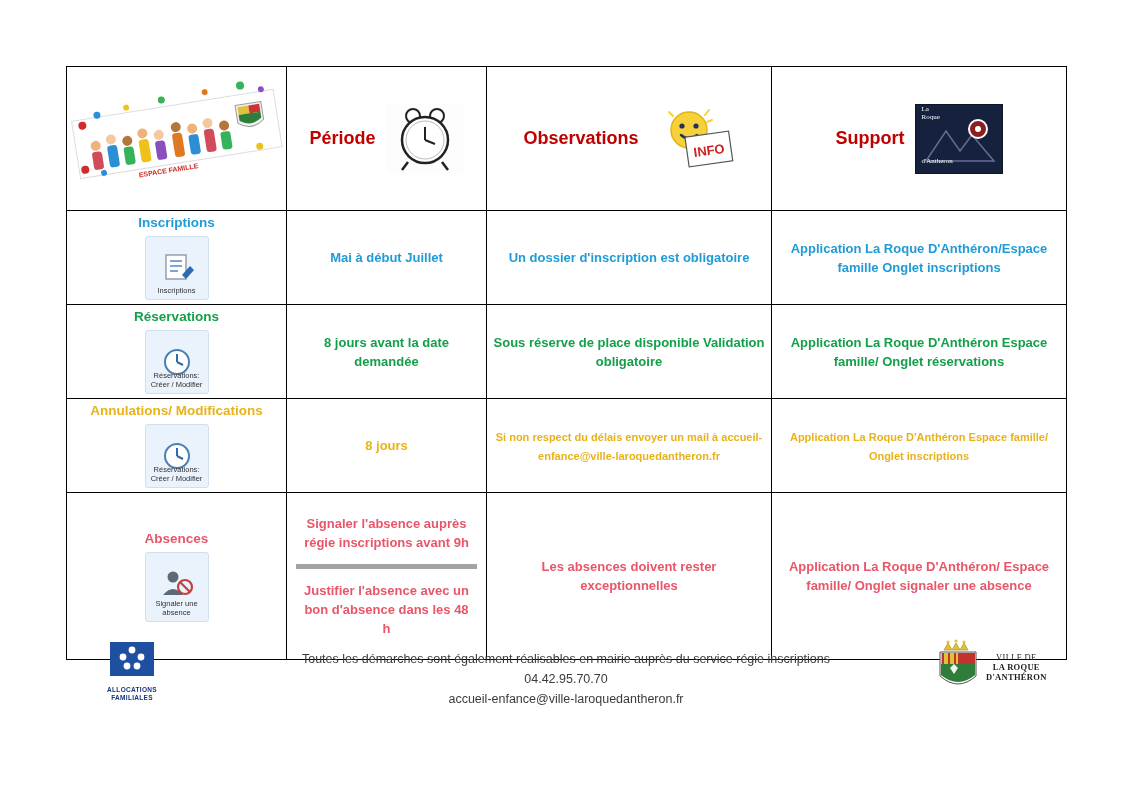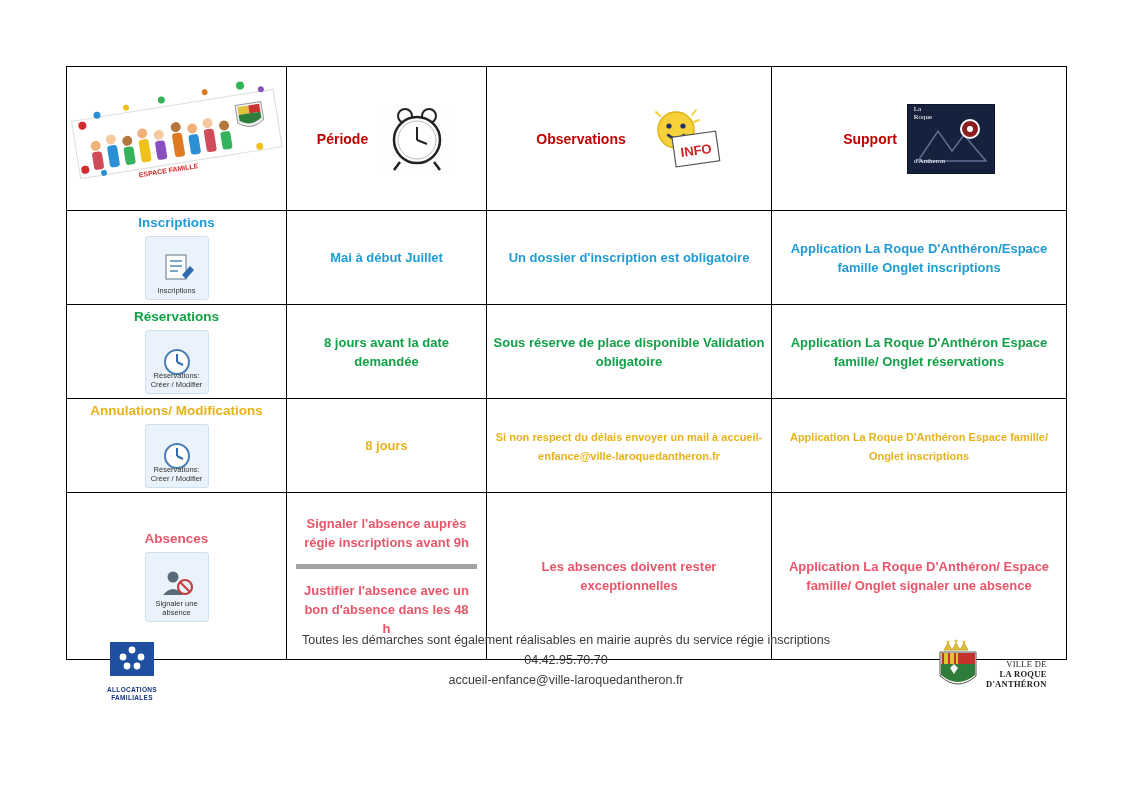--- a/index.html
+++ b/index.html
@@ -49,21 +49,21 @@
     height: 135px;
   }
   .hdr-inner {
     display: flex;
     align-items: center;
     justify-content: center;
     gap: 10px;
   }
   .hdr-title {
     font-weight: bold;
-    font-size: 14px;
+    font-size: 18px;
     color: #c00000;
   }
 
   
   .banner-cell {
     position: relative;
     height: 135px;
     overflow: hidden;
   }
   .banner {
@@ -175,21 +175,21 @@
     padding: 12px 8px;
   }
   .split > div + div {
     border-top: 5px solid #a3a3a3;
   }
 
   
   .footer {
     position: absolute;
     left: 66px;
-    top: 632px;
+    top: 651px;
     width: 1000px;
     text-align: center;
   }
   .footer p {
     margin: 0 0 3px 0;
     font-size: 12.5px;
     color: #3b3b3b;
     line-height: 17px;
   }
   .caf-logo {
@@ -210,26 +210,26 @@
   .city-logo {
     position: absolute;
     left: 930px;
     top: 638px;
     width: 130px;
     height: 60px;
   }
   .city-logo .city-name {
     position: absolute;
     left: 56px;
-    top: 21px;
+    top: 14px;
     font-size: 8.5px;
     line-height: 10px;
     color: #1d1d1d;
     font-family: "Liberation Serif", serif;
-    text-align: right;
+    text-align: center;
     letter-spacing: .3px;
   }
 </style>
 </head>
 <body>
 
 <div class="page">
 
   <table class="matrix">
     <colgroup>

